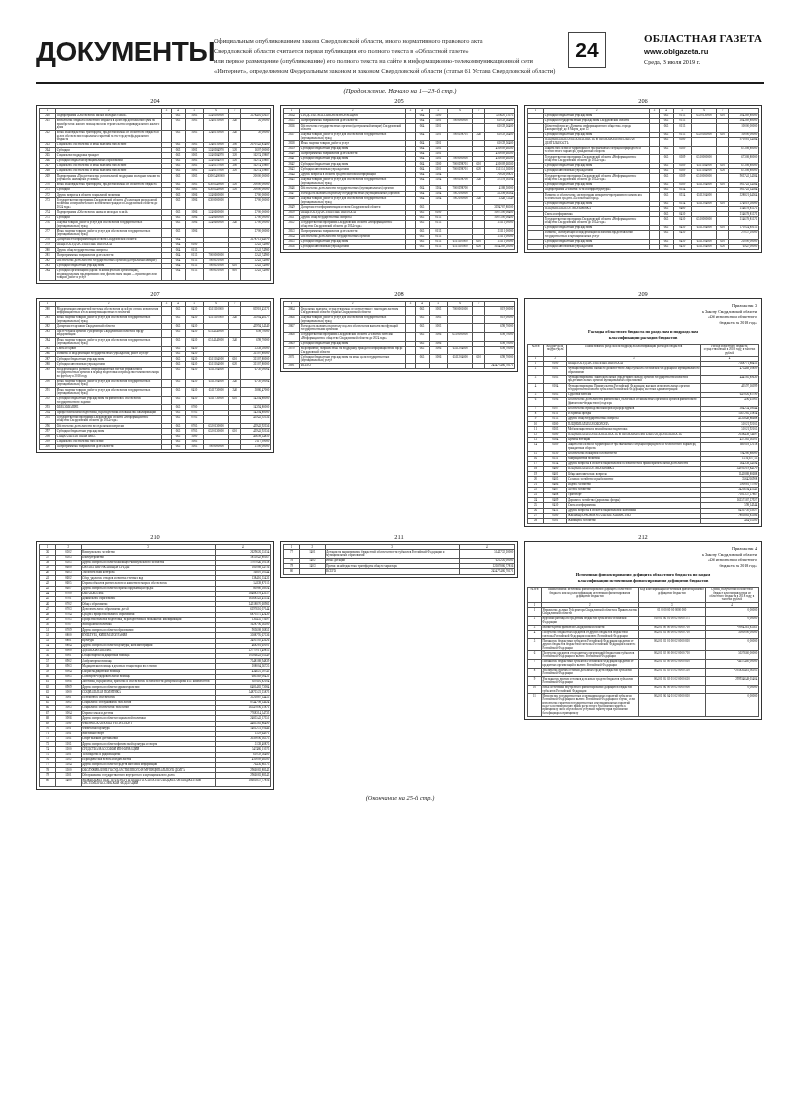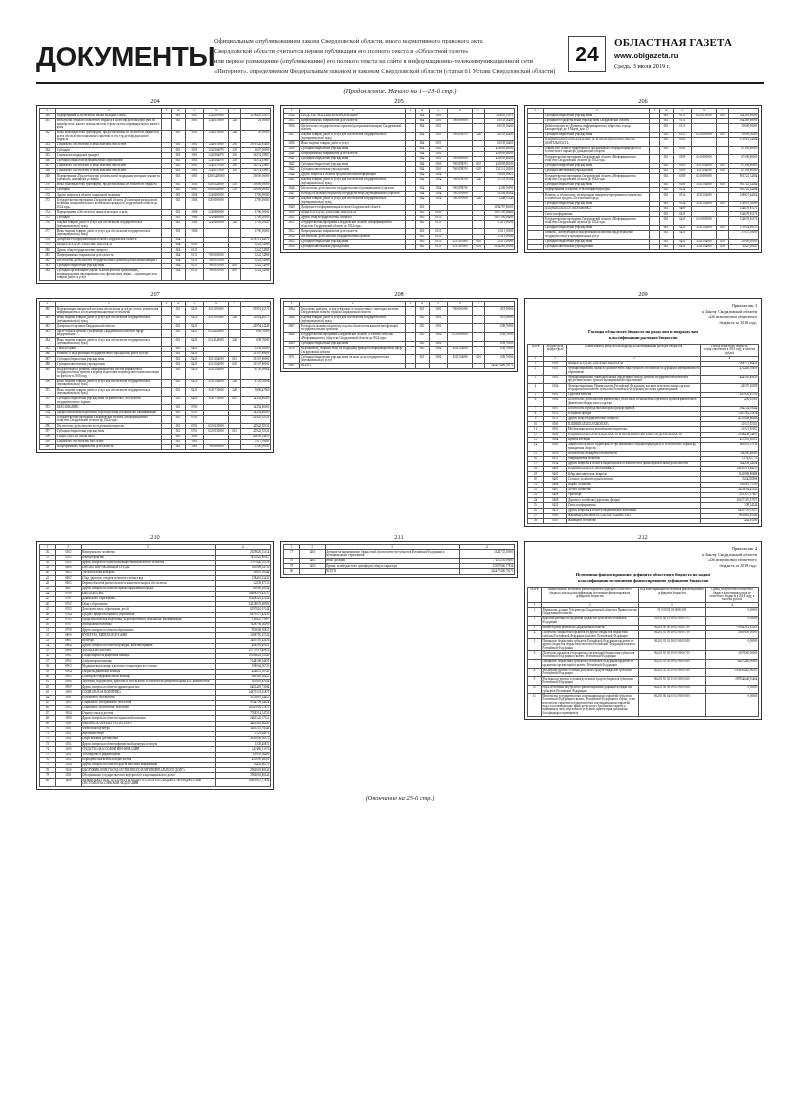--- a/index.html
+++ b/index.html
@@ -1,27 +1,27 @@
 <!DOCTYPE html>
 <html><head>
 <meta charset="utf-8">
 <style>
   html,body{margin:0;padding:0;background:#c9c9c9;}
   body{font-family:"Liberation Serif", serif;}
   .page{width:800px;height:1108px;background:#ffffff;position:relative;overflow:hidden;margin:0 auto;}
   .inner{position:absolute;left:36px;top:28px;width:728px;}
 
   
-  .masthead{display:flex;align-items:center;gap:0;}
+  .masthead{display:flex;align-items:flex-start;gap:0;}
   .doc-title{font-family:"Liberation Sans", sans-serif;font-weight:bold;font-size:28px;letter-spacing:-0.5px;color:#1b1b1b;line-height:1;padding-top:10px;width:178px;}
   .mast-text{flex:1;font-size:6.4px;line-height:1.55;color:#2a2a2a;padding-top:8px;font-family:"Liberation Serif", serif;}
   .mast-text div{white-space:nowrap;}
   .mast-right{width:196px;display:flex;align-items:flex-start;gap:8px;padding-top:4px;}
   .page-num-box{width:36px;height:34px;border:1px solid #444;display:flex;align-items:center;justify-content:center;font-family:"Liberation Sans", sans-serif;font-size:21px;font-weight:bold;color:#111;}
-  .gz{line-height:1.25;}
+  .gz{line-height:1.25;margin-left:30px;}
   .gz .gz1{font-family:"Liberation Serif", serif;font-size:11px;font-weight:bold;letter-spacing:.2px;color:#111;}
   .gz .gz2{font-family:"Liberation Sans", sans-serif;font-size:7.6px;font-weight:bold;color:#111;margin-top:1px;}
   .gz .gz3{font-family:"Liberation Serif", serif;font-size:6.2px;color:#111;margin-top:2px;}
 
   .rule{border-top:2px solid #1b1b1b;margin-top:6px;}
   .contline{font-size:6.6px;font-style:italic;text-align:center;margin-top:3px;margin-bottom:3px;color:#222;}
 
   
   .grid{display:flex;flex-wrap:wrap;gap:6px;margin-top:2px;}
   .panel{width:238px;box-sizing:border-box;}

